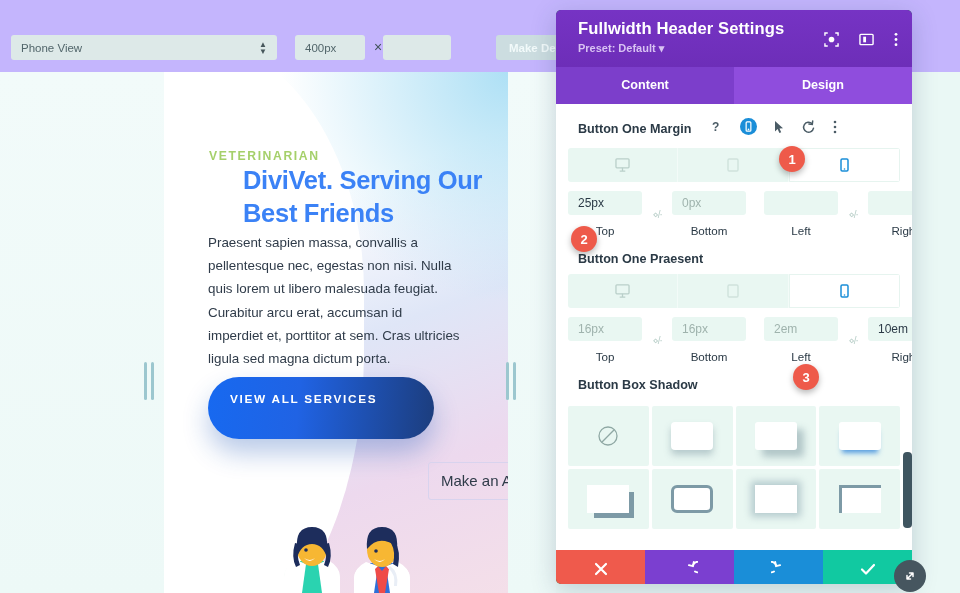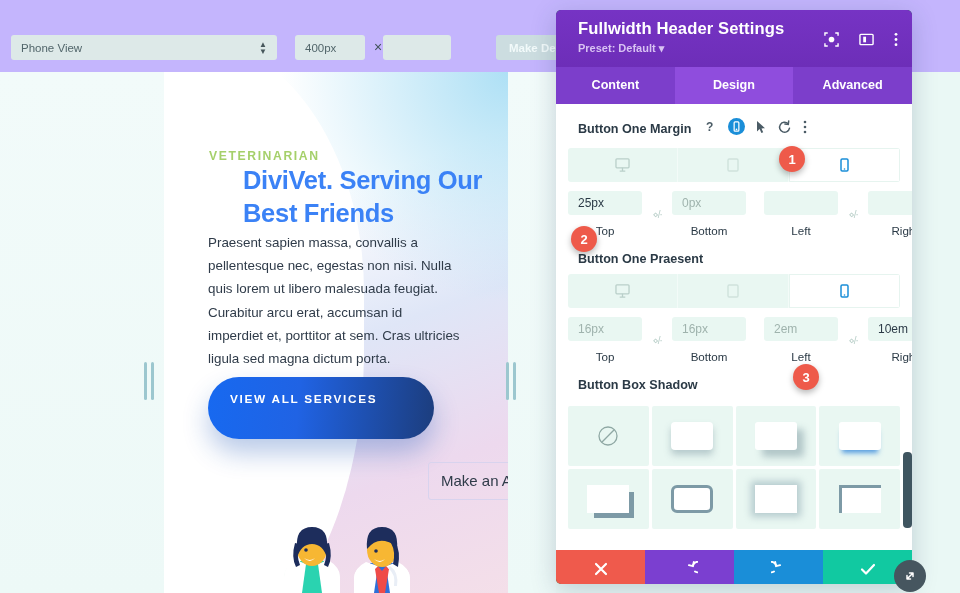--- a/index.html
+++ b/index.html
@@ -87,21 +87,21 @@
   .p-head-icons { position: absolute; right: 14px; top: 22px; display: flex; align-items: center; gap: 20px; }
   .p-head-icons > div { cursor: pointer; }
 
   .p-tabs { display: flex; height: 37px; background: #7c3ecb; }
   .p-tab { flex: 1; color: #fff; font-size: 12.6px; font-weight: bold; text-align: center;
     line-height: 37px; }
   .p-tab.active { background: #8f4ddd; }
 
   .p-body { position: relative; height: 446px; background: #fff; overflow: hidden; padding: 0 12px; }
   .sect-label { font-size: 12.6px; font-weight: bold; color: #2b3a46; padding: 15px 0 8px 10px; }
-  .ctl-head { display: flex; align-items: center; padding: 14px 0 9px 10px; gap: 11px; }
+  .ctl-head { display: flex; align-items: center; padding: 14px 0 9px 10px; gap: 17px; }
   .ctl-head .t { font-size: 12.6px; font-weight: bold; color: #2b3a46; margin-right: 2px; }
 
   .devrow { display: flex; height: 34px; background: #e9f7f2; border-radius: 3px; overflow: hidden; }
   .devcell { flex: 1; display: flex; align-items: center; justify-content: center;
     border-right: 1px solid #f3fbf8; }
   .devcell:last-child { border-right: 0; }
   .devcell.active { background: #ffffff; border: 1px solid #e6f4ef; }
 
   .valrow { display: flex; align-items: flex-start; margin-top: 9px; }
   .vgroup { display: flex; align-items: center; flex: 1; }
@@ -242,21 +242,20 @@
               <circle cx="2" cy="8" r="1.5" fill="#fff"></circle>
               <circle cx="2" cy="13.5" r="1.5" fill="#fff"></circle>
             </svg>
         </div>
       </div>
     </div>
 
     <div class="p-tabs">
       <div class="p-tab">Content</div>
       <div class="p-tab active">Design</div>
-      <div class="p-tab">Advanced</div>
     </div>
 
     <div class="p-body">
 
       <div class="ctl-head">
         <span class="t">Button One Margin</span>
         <span>
           <svg width="13" height="14" viewBox="0 0 13 14">
               <text x="2" y="11" font-size="12" font-weight="bold" fill="#4b5c66" font-family="Liberation Sans">?</text>
             </svg>

